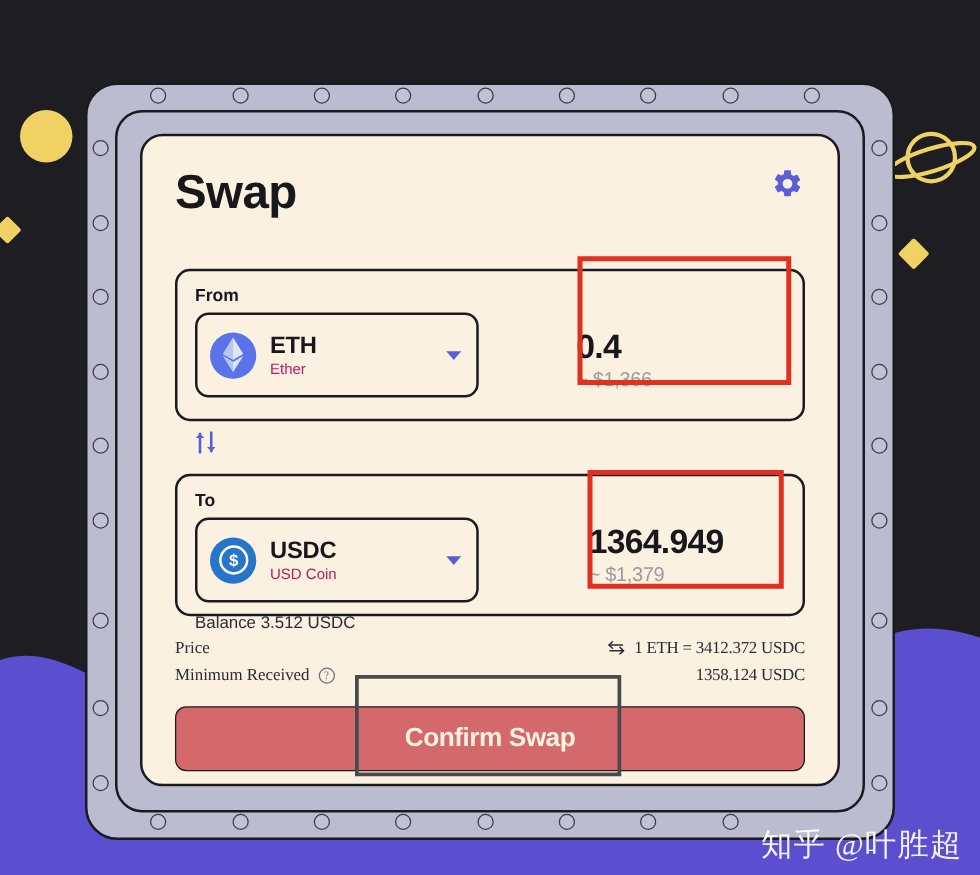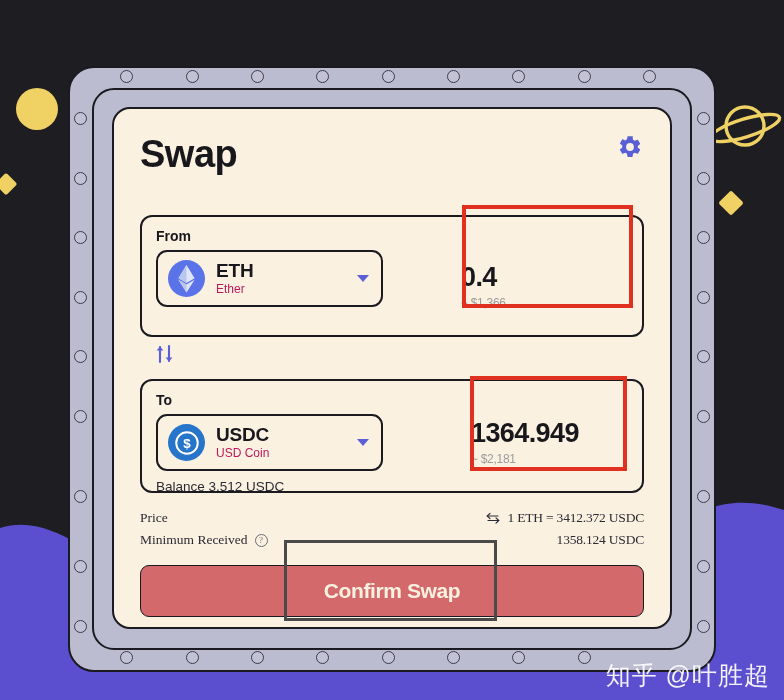--- a/index.html
+++ b/index.html
@@ -111,21 +111,21 @@
     font-weight: bold;
     color: #17171c;
     margin-bottom: 6px;
   }
 
   .token-select {
     display: inline-flex;
     align-items: center;
     gap: 11px;
     width: 227px;
-    height: 57px;
+    height: 68px;
     background: #faf1e1;
     border: 2.2px solid #1a1a20;
     border-radius: 11px;
     padding: 0 10px;
     cursor: pointer;
   }
   .token-icon {
     width: 37px; height: 37px;
     border-radius: 50%;
     flex: 0 0 37px;
@@ -162,21 +162,21 @@
   .amount-val {
     font-size: 27px;
     font-weight: bold;
     color: #17171c;
     letter-spacing: -0.6px;
     line-height: 1.1;
     margin-top: 26px;
   }
   .amount-val.to-val { margin-top: 18px; }
   .amount-usd {
-    font-size: 12px;
+    font-size: 16px;
     color: #9b9b9b;
     margin-top: 3px;
     letter-spacing: -0.3px;
   }
   .redbox {
     position: absolute;
     border: 4px solid #e03020;
     pointer-events: none;
   }
 
@@ -236,21 +236,21 @@
     z-index: 20;
     background: transparent;
   }
 
   
   .watermark {
     position: absolute;
     right: 14px; bottom: 8px;
     font-size: 25px;
     color: rgba(255,255,255,0.92);
-    font-family: Liberation Sans, sans-serif;
+    font-family: Liberation Serif, serif;
     letter-spacing: 1px;
     z-index: 40;
     pointer-events: none;
   }
 </style>
 </head>
 <body>
 
 <div id="stage">
 
@@ -386,21 +386,21 @@
         </div>
         <div class="caret"></div>
       </div>
 
       <div class="balance">
         <span>Balance 3.512 USDC</span>
       </div>
 
       <div class="amount-box to-amt">
         <div class="amount-val to-val">1364.949</div>
-        <div class="amount-usd">~ $2,181</div>
+        <div class="amount-usd">~ $1,379</div>
       </div>
     </div>
 
     
     <div class="info">
       <div class="info-row">
         <div class="info-left">
           <span>Price</span>
         </div>
         <div class="info-right">

